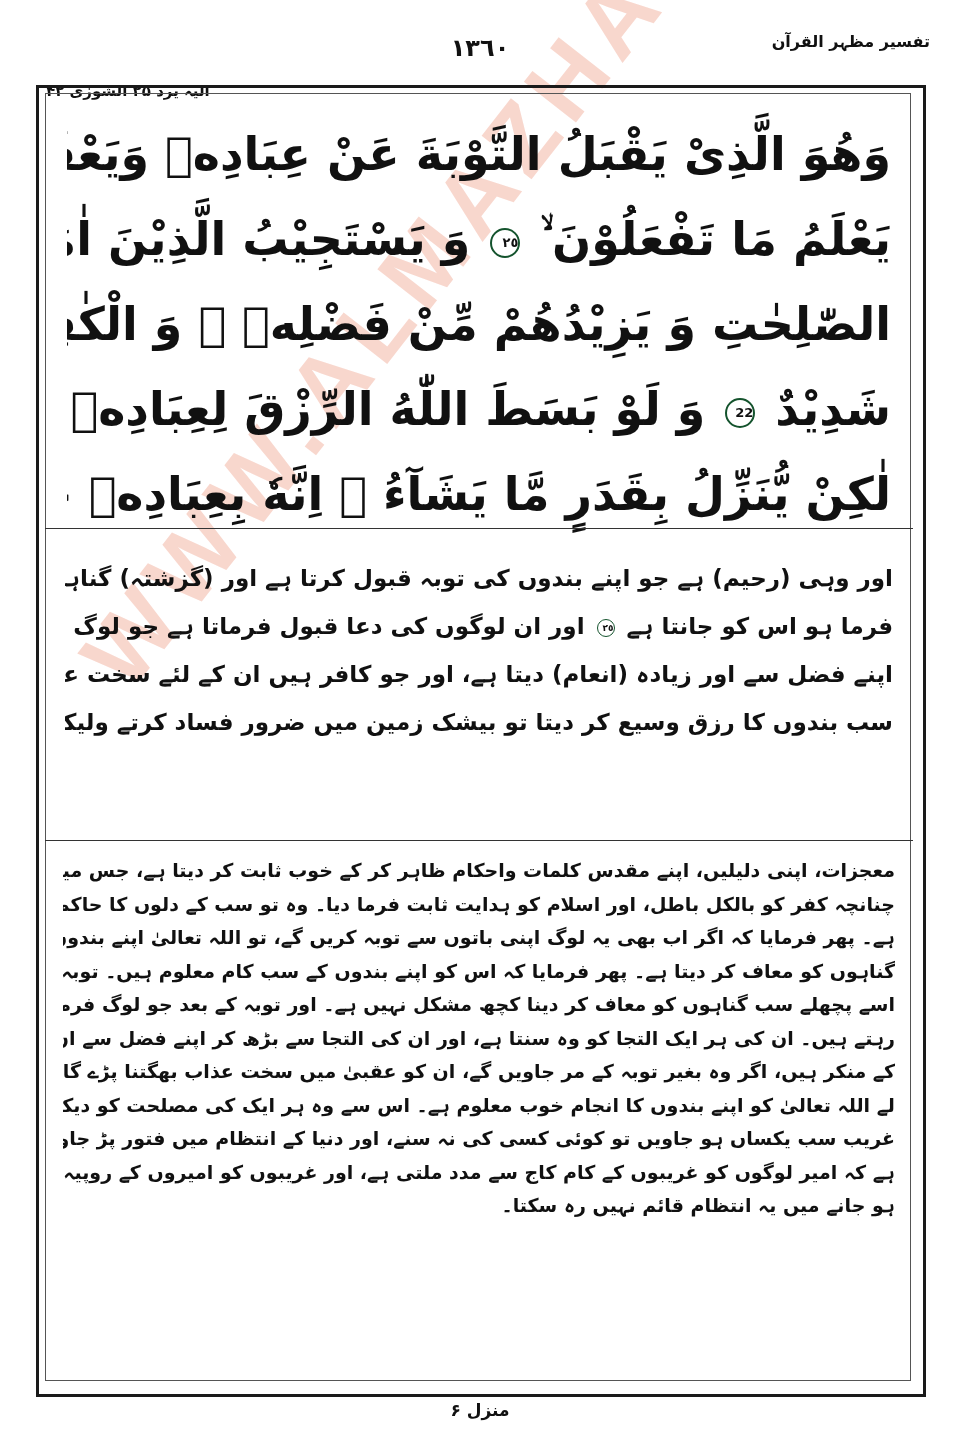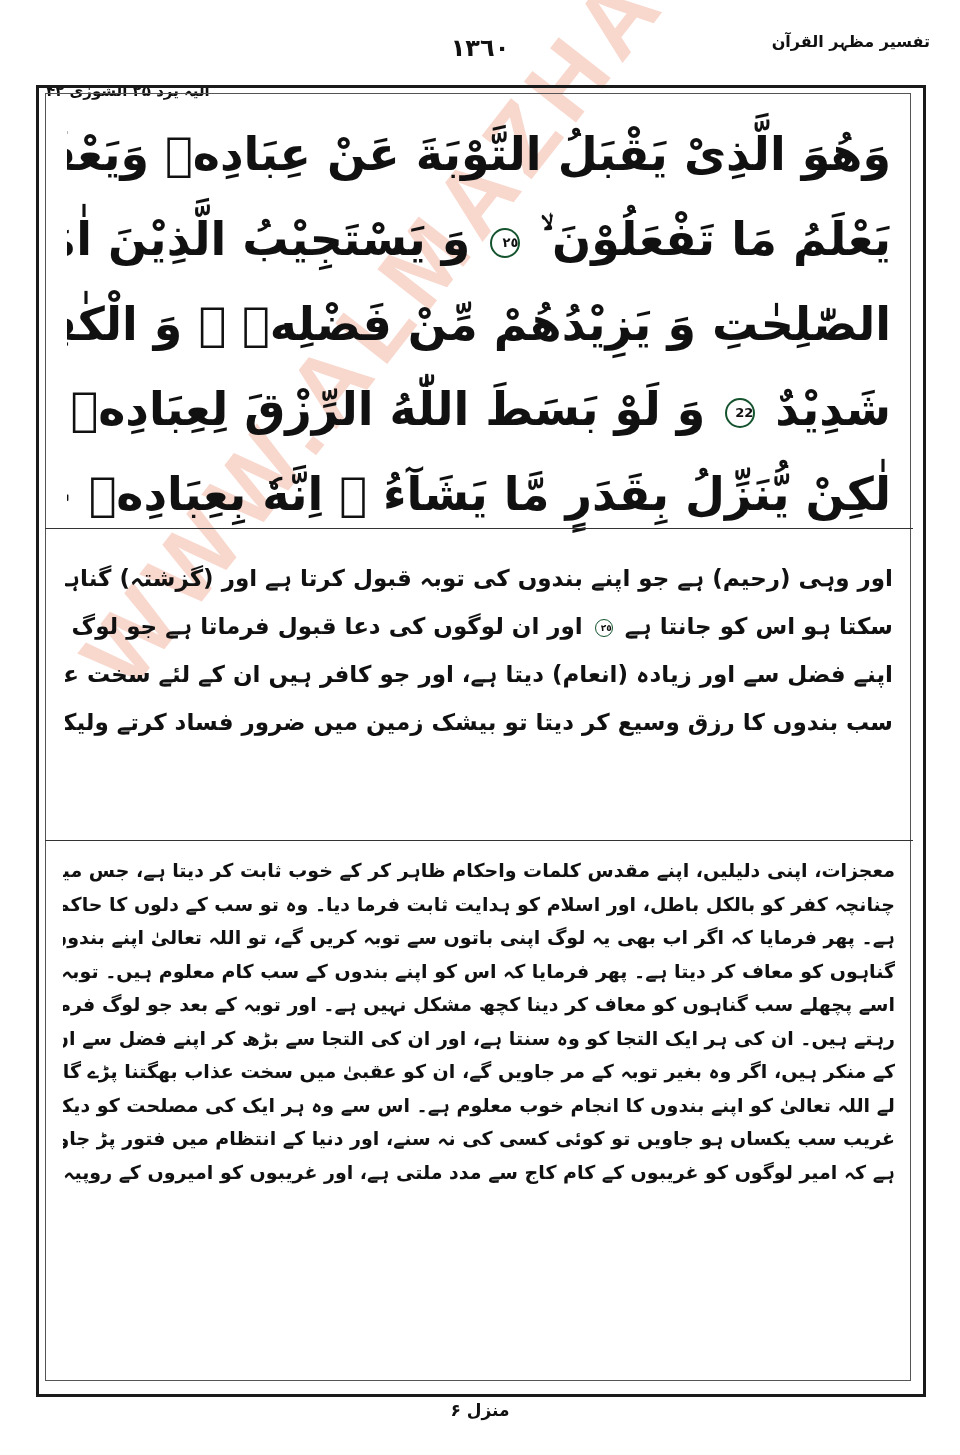--- a/index.html
+++ b/index.html
@@ -113,21 +113,21 @@
   </span>
 </div>
 
 <div class="divider" style="top:528px;"></div>
 
 <div class="section translation">
   <span class="line">
     <span>اور وہی (رحیم) ہے جو اپنے بندوں کی توبہ قبول کرتا ہے اور (گزشتہ) گناہوں سے درگزر فرماتا ہے اور جو کچھ تم</span>
   </span>
   <span class="line">
-    <span>سکتا ہو اس کو جانتا ہے</span>
+    <span>فرما ہو اس کو جانتا ہے</span>
     <span class="ayah-marker">٢٥</span>
     <span>اور ان لوگوں کی دعا قبول فرماتا ہے جو لوگ ایمان لائے اور اچھے عمل کئے اور ان کو</span>
   </span>
   <span class="line">
     <span>اپنے فضل سے اور زیادہ (انعام) دیتا ہے، اور جو کافر ہیں ان کے لئے سخت عذاب ہے</span>
     
     
   </span>
   <span class="line">
     <span>سب بندوں کا رزق وسیع کر دیتا تو بیشک زمین میں ضرور فساد کرتے ولیکن وہ اندازہ سے رزق اتارتا ہے جتنا</span>
@@ -140,15 +140,16 @@
   <span class="line">معجزات، اپنی دلیلیں، اپنے مقدس کلمات واحکام ظاہر کر کے خوب ثابت کر دیتا ہے، جس میں پھر شک کی گنجائش نہیں رہتی۔</span>
   <span class="line">چنانچہ کفر کو بالکل باطل، اور اسلام کو ہدایت ثابت فرما دیا۔ وہ تو سب کے دلوں کا حاکم ہے، ان کے اچھے برے ارادوں کا عالم</span>
   <span class="line">ہے۔ پھر فرمایا کہ اگر اب بھی یہ لوگ اپنی باتوں سے توبہ کریں گے، تو اللہ تعالیٰ اپنے بندوں کی توبہ قبول کر کے انکے پچھلے</span>
   <span class="line">گناہوں کو معاف کر دیتا ہے۔ پھر فرمایا کہ اس کو اپنے بندوں کے سب کام معلوم ہیں۔ توبہ کی صورت میں اپنے علم کے موافق</span>
   <span class="line">اسے پچھلے سب گناہوں کو معاف کر دینا کچھ مشکل نہیں ہے۔ اور توبہ کے بعد جو لوگ فرمانبردار بن کر نیک کاموں میں لگے</span>
   <span class="line">رہتے ہیں۔ ان کی ہر ایک التجا کو وہ سنتا ہے، اور ان کی التجا سے بڑھ کر اپنے فضل سے ان کو دیتا ہے۔ ہاں جو لوگ دین کی باتوں</span>
   <span class="line last">کے منکر ہیں، اگر وہ بغیر توبہ کے مر جاویں گے، ان کو عقبیٰ میں سخت عذاب بھگتنا پڑے گا۔</span>
   <span class="line">لے اللہ تعالیٰ کو اپنے بندوں کا انجام خوب معلوم ہے۔ اس سے وہ ہر ایک کی مصلحت کو دیکھ کر رزق کا انتظام فرماتا ہے۔ امیر و</span>
   <span class="line">غریب سب یکساں ہو جاویں تو کوئی کسی کی نہ سنے، اور دنیا کے انتظام میں فتور پڑ جاوے۔ اب جس طرح دنیا کا کام چل رہا</span>
   <span class="line">ہے کہ امیر لوگوں کو غریبوں کے کام کاج سے مدد ملتی ہے، اور غریبوں کو امیروں کے روپیہ پیسہ سے۔ امیروں غریبوں کے یکساں</span>
+  <span class="line last">ہو جانے میں یہ انتظام قائم نہیں رہ سکتا۔</span>
 </div>
 
 <div class="footer">منزل ۶</div>
 
 </body></html>

